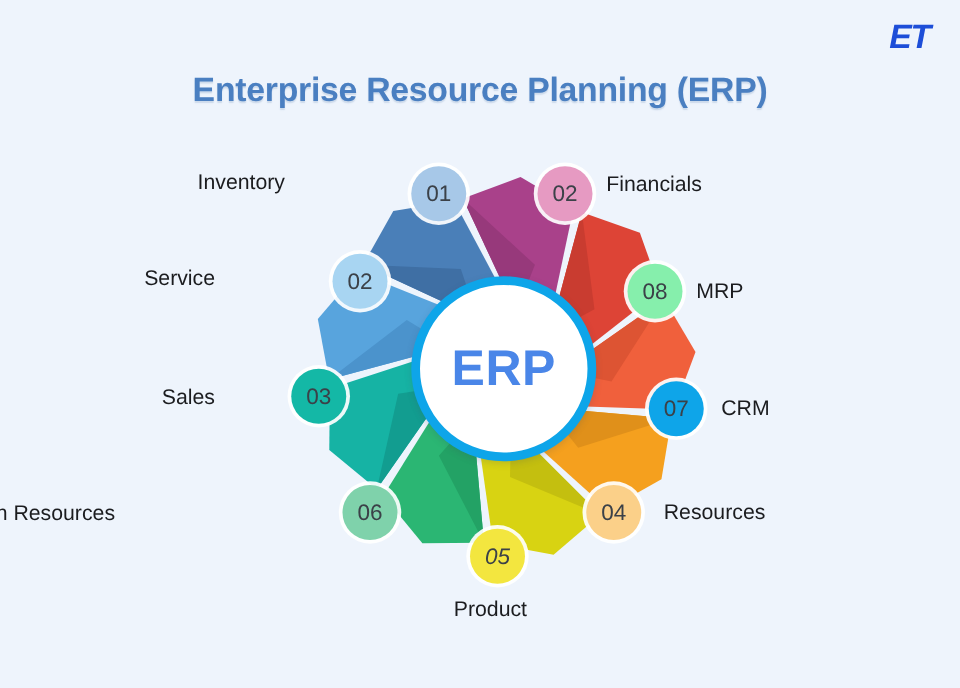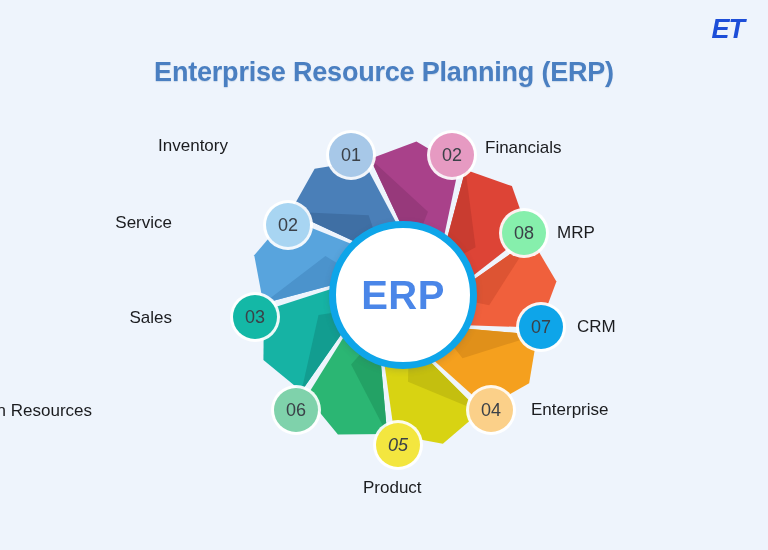--- a/index.html
+++ b/index.html
@@ -147,21 +147,21 @@
         <div class="badge" style="left: 519px; top: 305px; background: #0ea5e9;">07</div>
         <div class="badge" style="left: 502px; top: 211px; background: #86efac;">08</div>
         <div class="badge" style="left: 430px; top: 133px; background: rgb(230, 154, 194);">02</div>
       </div>
     <div id="labels">
         <div class="seg-label lbl-left" style="top: 137px; right: 540px;">Inventory</div>
         <div class="seg-label lbl-left" style="top: 214px; right: 596px;">Service</div>
         <div class="seg-label lbl-left" style="top: 309px; right: 596px;">Sales</div>
         <div class="seg-label lbl-left" style="top: 402px; right: 676px;">Human Resources</div>
         <div class="seg-label lbl-center" style="top: 479px; left: 363px;">Product</div>
-        <div class="seg-label lbl-right" style="top: 401px; left: 531px;">Enterprise</div>
+        <div class="seg-label lbl-right" style="top: 401px; left: 531px;">Resources</div>
         <div class="seg-label lbl-right" style="top: 318px; left: 577px;">CRM</div>
         <div class="seg-label lbl-right" style="top: 224px; left: 557px;">MRP</div>
         <div class="seg-label lbl-right" style="top: 139px; left: 485px;">Financials</div>
       </div>
 
     <div class="hub">
       <span class="hub-text">ERP</span>
     </div>
   </div>
 

